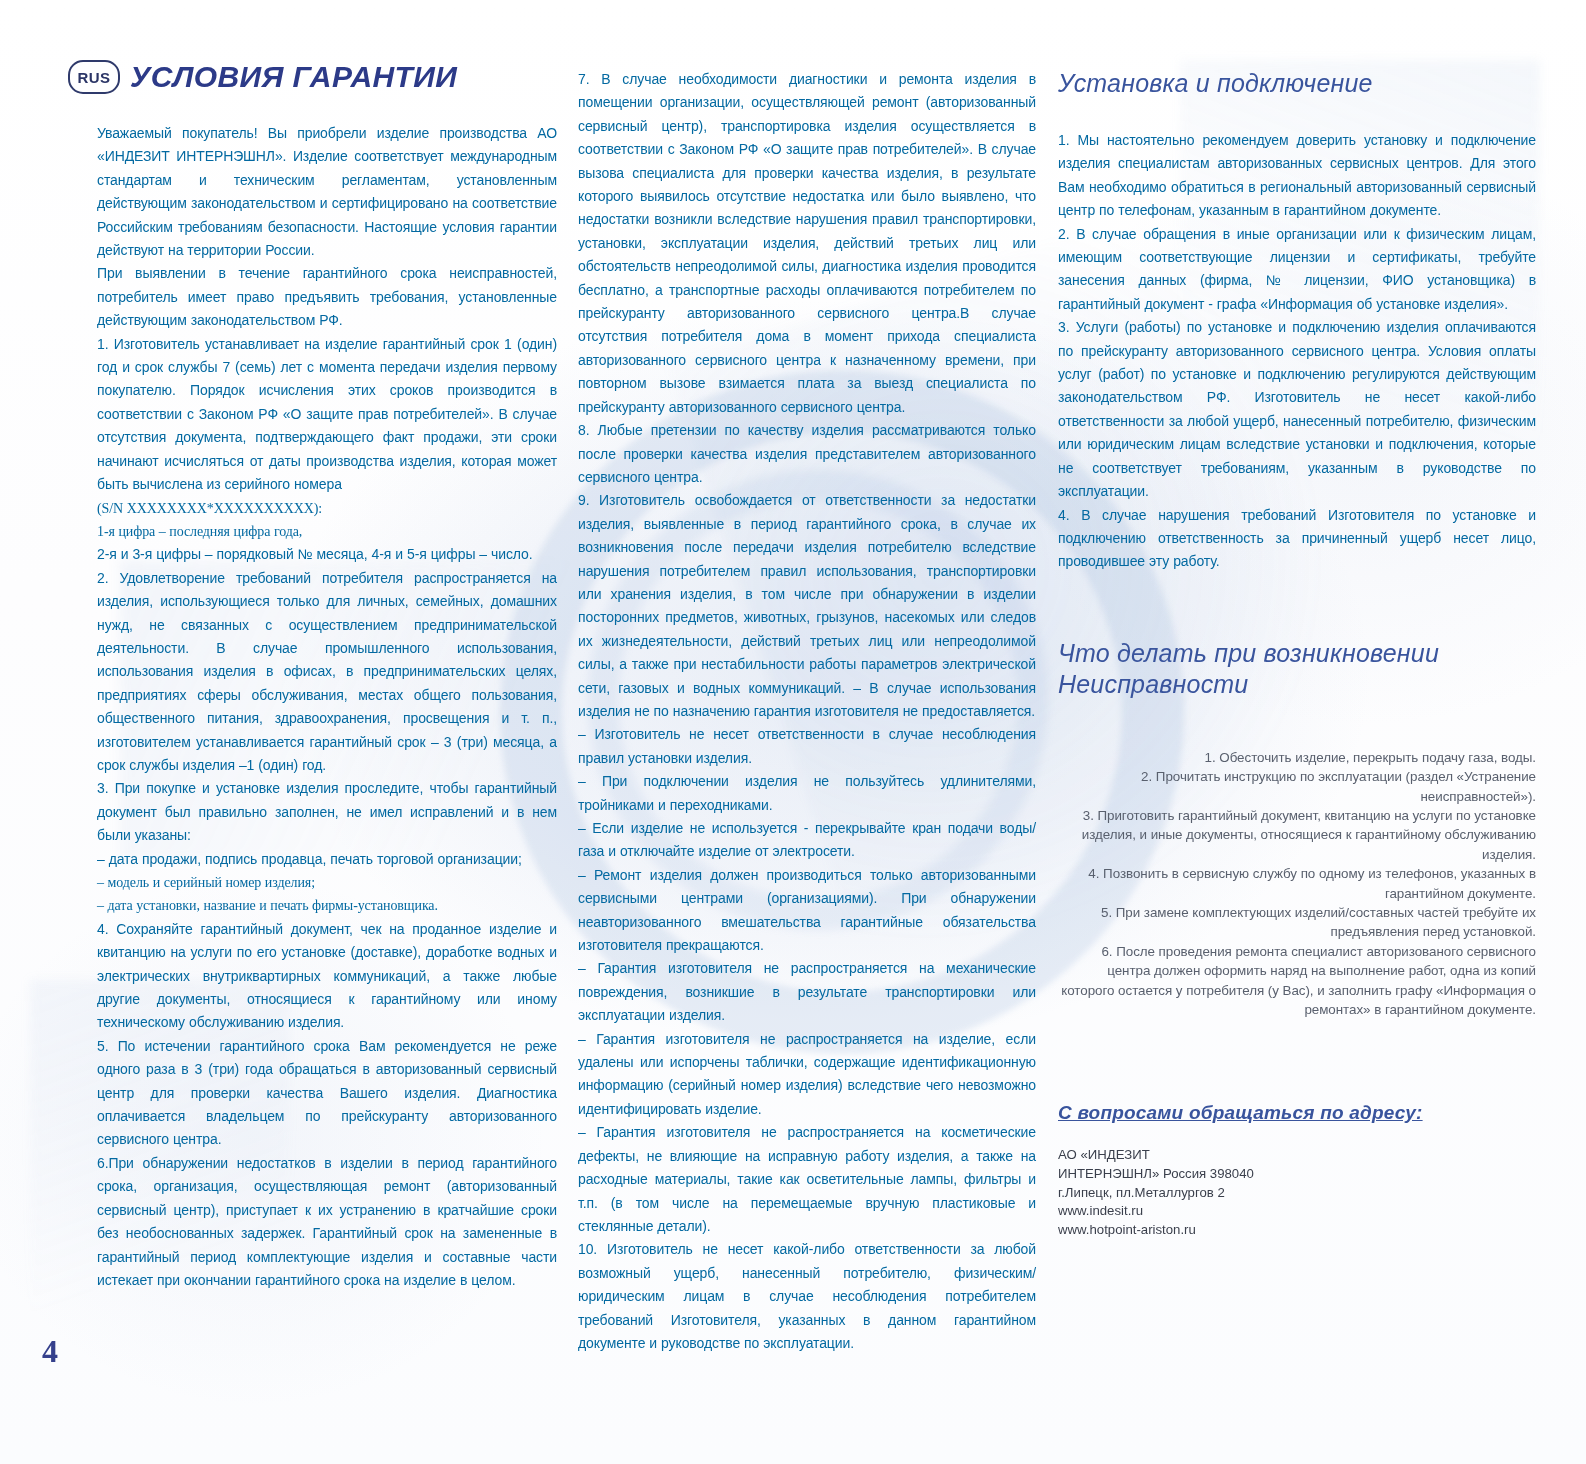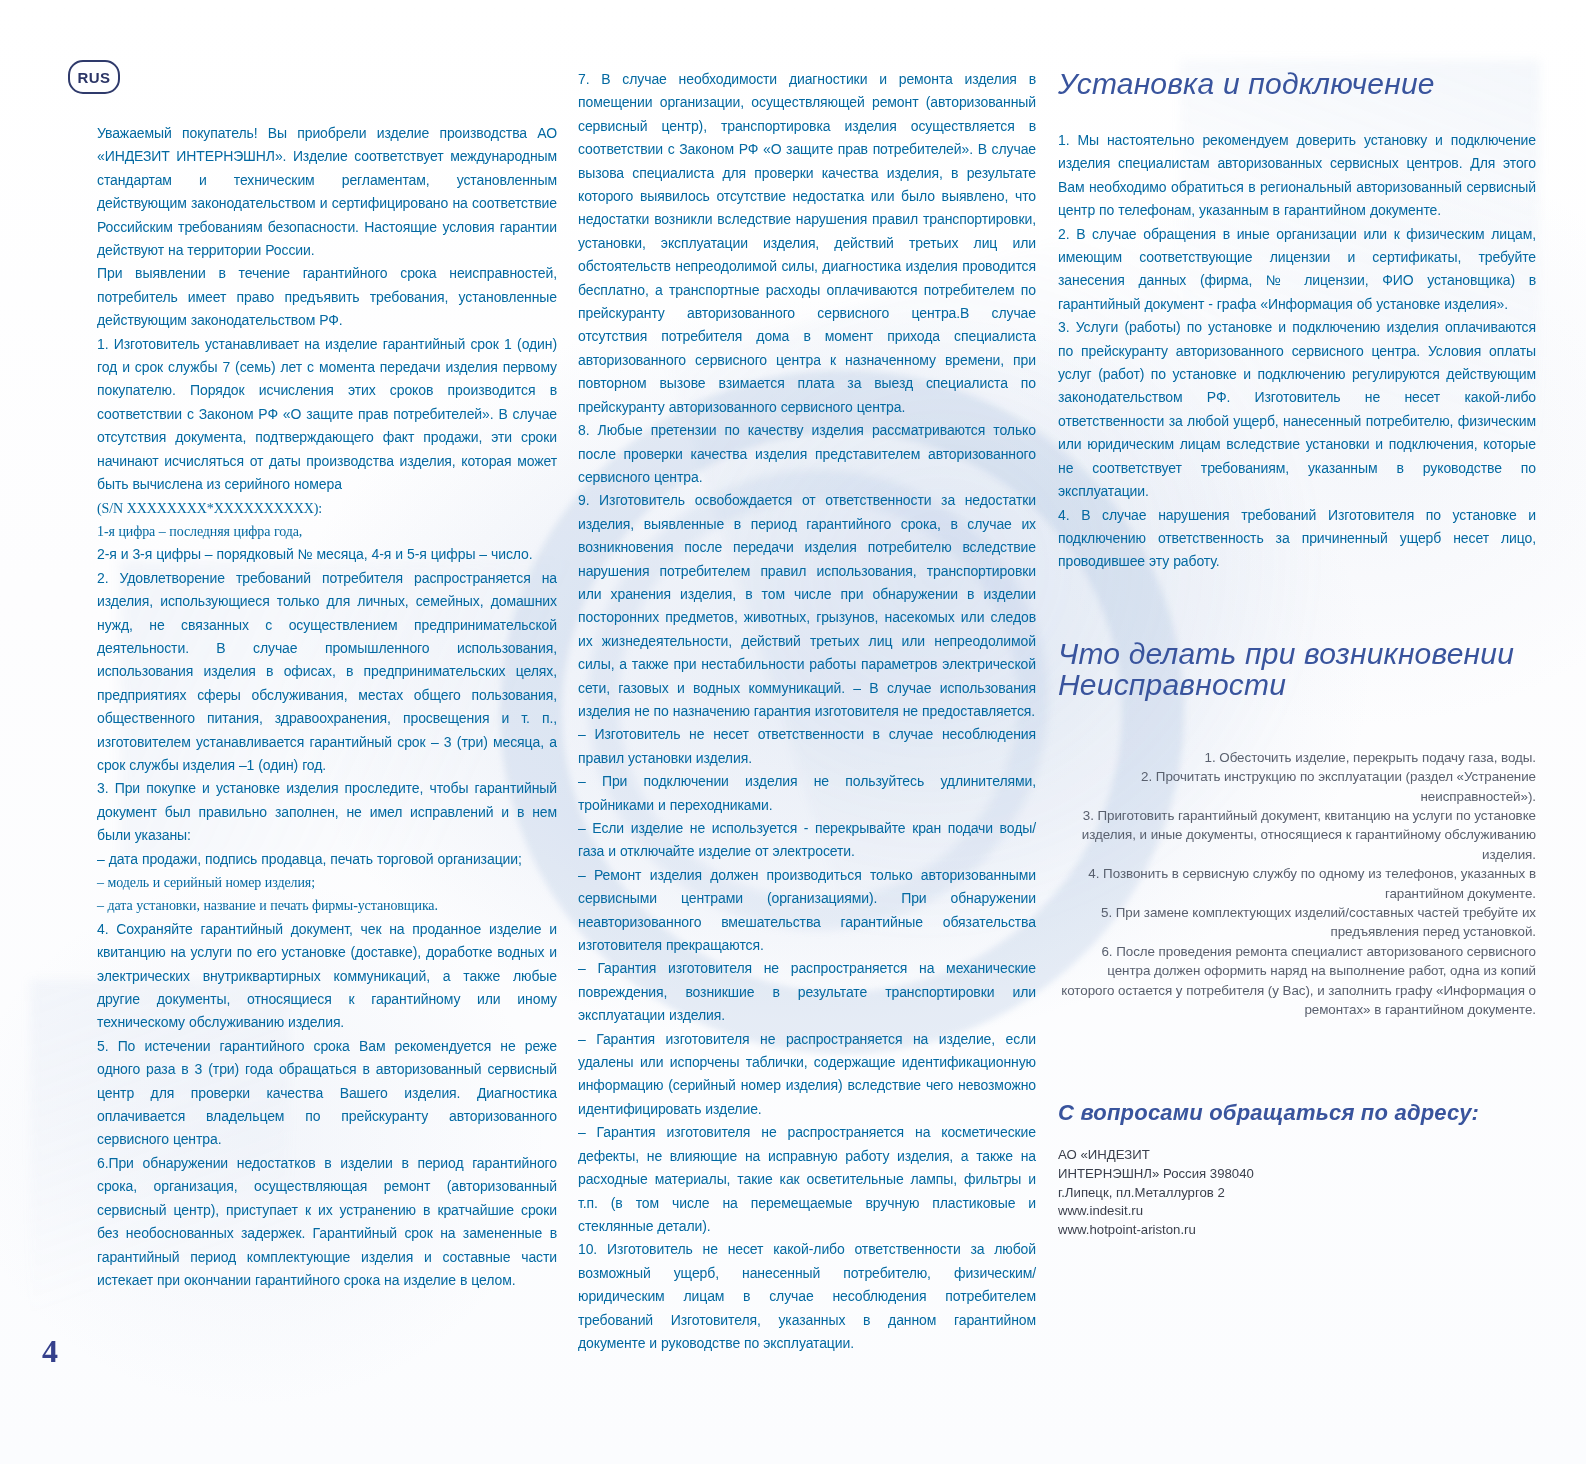--- a/index.html
+++ b/index.html
@@ -98,27 +98,27 @@
     text-align:justify;
     text-justify:inter-word;
     color:#0369a1;
     letter-spacing:-0.1px;
     word-spacing:.2px;
   }
   p.t.last{text-align:left;font-family:Liberation Serif, serif;}
 
   
   .sec-head{
-    font-size:30px;font-style:italic;font-weight:400;
+    font-size:25px;font-style:italic;font-weight:400;
     color:#39549d;
     line-height:31px;
     letter-spacing:.2px;
     margin:0;
   }
-  .sec-head.bold{font-weight:700;font-size:22px;}
+  .sec-head.bold{font-weight:700;font-size:19px;text-decoration:underline;}
   .gap-s{height:18px;}
   .gap-m{height:30px;}
   .gap-l{height:48px;}
   .gap-xl{height:64px;}
 
   
   p.sm{
     margin:0;
     font-size:13.4px;
     line-height:19.4px;
@@ -149,20 +149,21 @@
 <div class="wm wm-lb"></div>
 <div class="wm wm-rt"></div>
 <div class="wm wm-swoosh"></div>
 <div class="wm wm-ring"></div>
 <div class="wm wm-ring2"></div>
 
 <div class="page">
 
   <div class="title-row">
     <div class="rus-badge">RUS</div>
+    <div class="main-title">УСЛОВИЯ ГАРАНТИИ</div>
   </div>
 
   <div class="col col1">
     <p class="t">Уважаемый покупатель! Вы приобрели изделие производства АО «ИНДЕЗИТ ИНТЕРНЭШНЛ».  Изделие соответствует международным стандартам и техническим регламентам, установленным действующим законодательством и сертифицировано на соответствие Российским требованиям безопасности. Настоящие условия гарантии действуют на территории России.</p>
     <p class="t">При выявлении в течение гарантийного срока неисправностей, потребитель имеет право предъявить требования, установленные действующим законодательством РФ.</p>
     <p class="t">1. Изготовитель устанавливает на изделие гарантийный срок 1 (один) год и срок службы 7 (семь) лет с момента передачи изделия первому покупателю. Порядок исчисления этих сроков производится в соответствии с Законом РФ «О защите прав потребителей». В случае отсутствия документа, подтверждающего факт продажи, эти сроки начинают исчисляться от даты производства изделия, которая может быть вычислена из серийного номера</p>
     <p class="t last">(S/N XXXXXXXX*XXXXXXXXXX):</p>
     <p class="t last">1-я цифра – последняя цифра года,</p>
     <p class="t">2-я и 3-я цифры – порядковый № месяца, 4-я и 5-я цифры – число.</p>
     <p class="t">2. Удовлетворение требований потребителя распространяется на изделия, использующиеся только для личных, семейных, домашних нужд, не связанных с осуществлением предпринимательской деятельности. В случае промышленного использования, использования изделия в офисах, в предпринимательских целях, предприятиях сферы обслуживания, местах общего пользования, общественного питания, здравоохранения, просвещения и т. п., изготовителем устанавливается гарантийный срок – 3 (три) месяца, а срок службы изделия –1 (один) год.</p>

